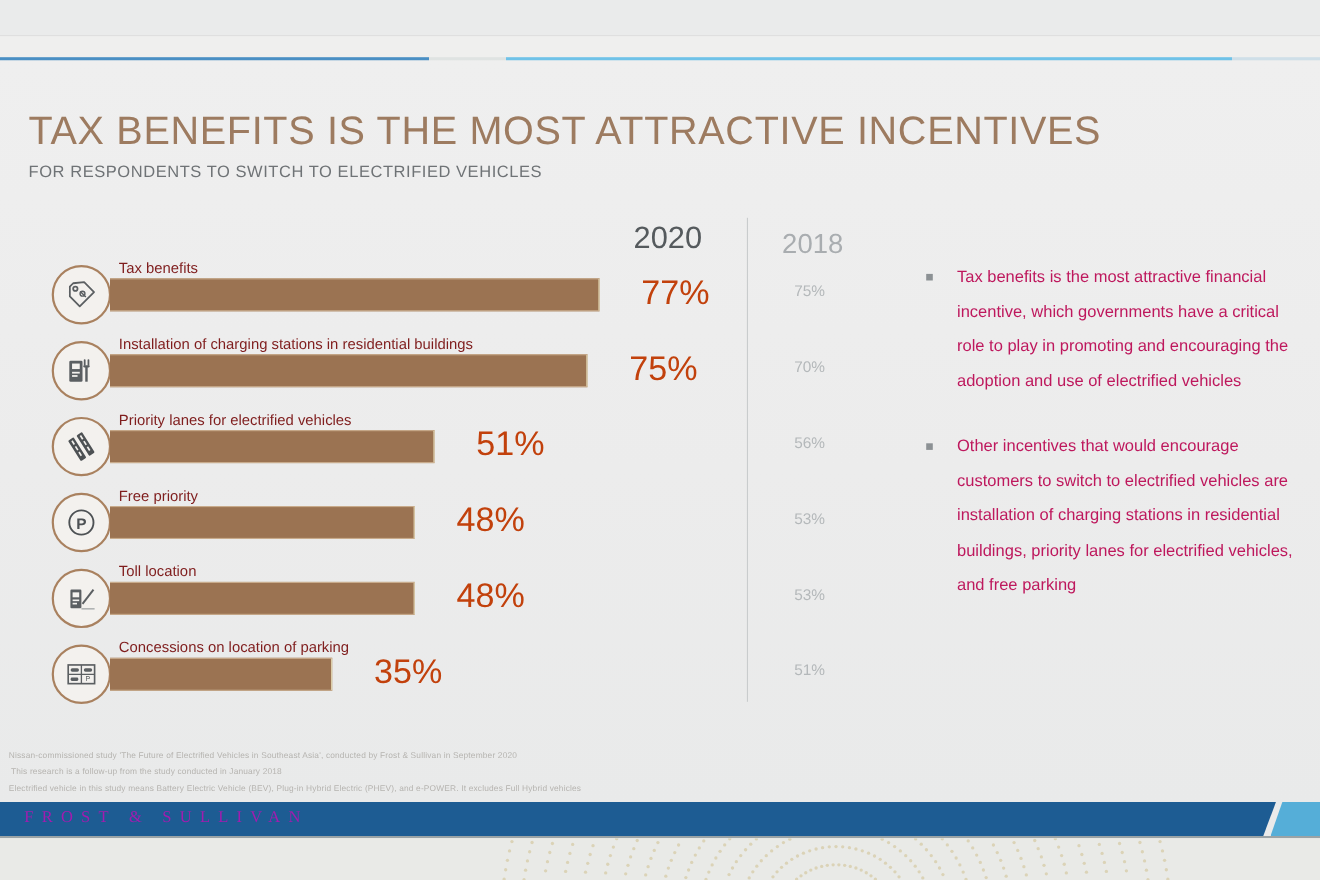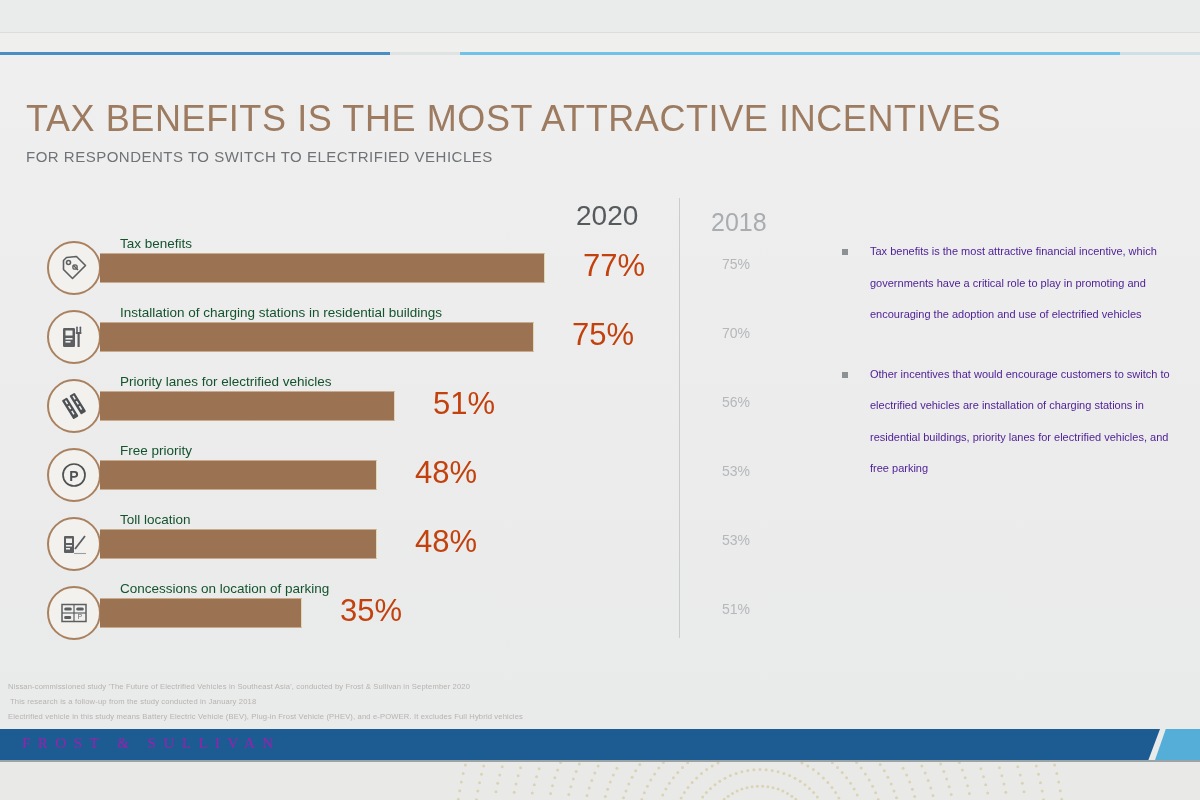--- a/index.html
+++ b/index.html
@@ -76,21 +76,21 @@
     position: absolute; left: 679px; top: 198px;
     width: 1px; height: 440px;
     background: #c9cccd;
   }
 
   
   .chart { position: absolute; left: 0; top: 0; width: 820px; height: 676px; }
   .row { position: absolute; left: 0; width: 820px; height: 70px; }
   .row-label {
     position: absolute; left: 108px; top: 0;
-    font-size: 13.5px; color: #14532d; white-space: nowrap; margin-left: 12px;
+    font-size: 13.5px; color: #7f1d1d; white-space: nowrap;
   }
   .bar {
     position: absolute; left: 100px; top: 17px; height: 30px;
     background: #9b7352;
     border-top: 1px solid #c8ab8c;
     border-bottom: 1px solid #c8ab8c;
     border-right: 1px solid #e3d7b2;
     box-sizing: border-box;
   }
   .val2020 {
@@ -112,23 +112,23 @@
     display: flex; align-items: center; justify-content: center;
   }
   .medallion svg { display: block; }
 
   
   .notes { position: absolute; left: 836px; top: 236px; width: 350px; }
   .note {
     position: relative;
     padding-left: 34px;
     margin-bottom: 28px;
-    font-size: 11px;
+    font-size: 15px;
     line-height: 31.5px;
-    color: #4c1d95;
+    color: #be185d;
   }
   .note .bullet {
     position: absolute; left: 6px; top: 13px;
     width: 6px; height: 6px; background: #8c9194;
   }
 
   
   .foot {
     position: absolute; left: 8px;
     font-size: 7.6px; color: #b6b4b0;
@@ -294,21 +294,21 @@
       </div>
     </div>
 
   <div class="notes" id="notes">
       <div class="note"><span class="bullet"></span><span>Tax benefits is the most attractive financial incentive, which governments have a critical role to play in promoting and encouraging the adoption and use of electrified vehicles</span></div>
       <div class="note"><span class="bullet"></span><span>Other incentives that would encourage customers to switch to electrified vehicles are installation of charging stations in residential buildings, priority lanes for electrified vehicles, and free parking</span></div>
     </div>
 
   <div class="foot f1">Nissan-commissioned study 'The Future of Electrified Vehicles in Southeast Asia', conducted by Frost &amp; Sullivan in September 2020</div>
   <div class="foot f2">This research is a follow-up from the study conducted in January 2018</div>
-  <div class="foot f3">Electrified vehicle in this study means Battery Electric Vehicle (BEV), Plug-in Frost Vehicle (PHEV), and e-POWER. It excludes Full Hybrid vehicles</div>
+  <div class="foot f3">Electrified vehicle in this study means Battery Electric Vehicle (BEV), Plug-in Hybrid Electric (PHEV), and e-POWER. It excludes Full Hybrid vehicles</div>
 
   <div class="banner2">
     <div class="seg seg1"></div>
     <div class="seg seg2"></div>
 
   </div>
   <div class="logo">FROST  &amp;  SULLIVAN</div>
   <div class="banner-underline"></div>
 
   <div class="dots">

